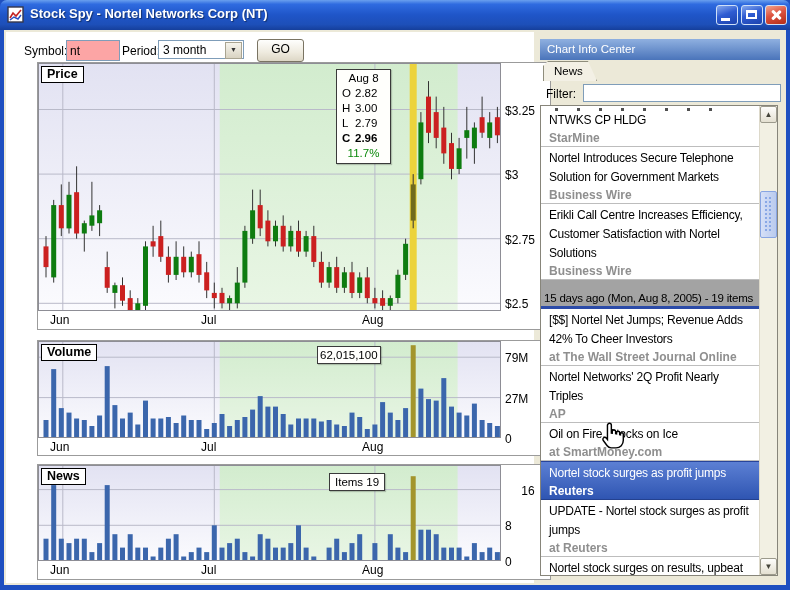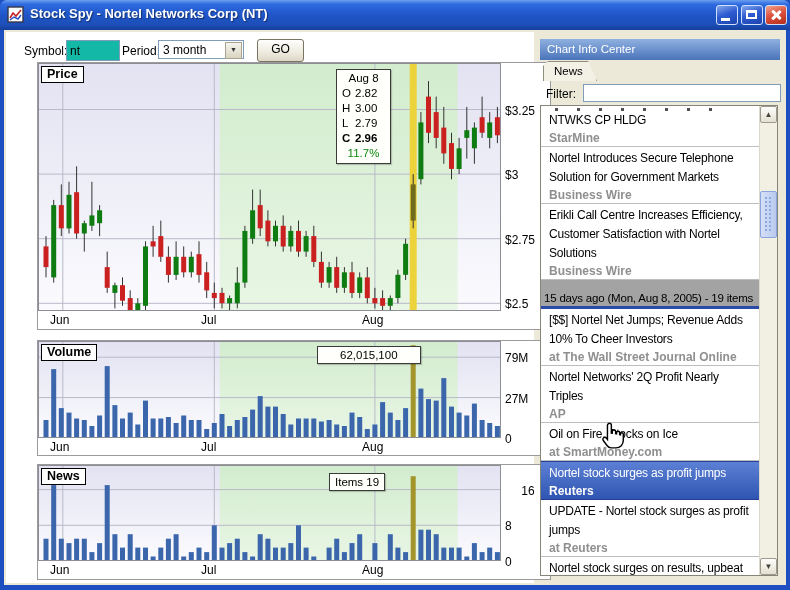--- a/index.html
+++ b/index.html
@@ -22,21 +22,21 @@
   .glyph-max{position:absolute;left:4px;top:4px;width:11px;height:9px;border:2px solid #fff;border-top-width:3px;box-sizing:border-box;}
   .glyph-x{position:absolute;left:50%;top:50%;width:12px;height:12px;transform:translate(-50%,-50%);}
   .glyph-x::before,.glyph-x::after{content:"";position:absolute;left:5px;top:0;width:2.6px;height:12px;background:#fff;border-radius:1px;}
   .glyph-x::before{transform:rotate(45deg);} .glyph-x::after{transform:rotate(-45deg);}
   
   .client{position:absolute;left:4px;right:4px;top:30px;bottom:5px;background:#ece9d8;}
   .left-bg{position:absolute;left:6px;top:32px;width:528px;height:551px;background:#fff;}
   
   .tb-label{position:absolute;font-size:12px;color:#000;}
   .symbol-input{position:absolute;left:66px;top:40px;width:46px;height:17px;border:1px solid #7f9db9;
-    background:#14b8a6;font-size:12px;padding:1px 3px;box-sizing:content-box;font-family:inherit;}
+    background:#fca5a5;font-size:12px;padding:1px 3px;box-sizing:content-box;font-family:inherit;}
   .combo{position:absolute;left:158px;top:40px;width:86px;height:19px;border:1px solid #7f9db9;background:#fff;box-sizing:border-box;}
   .combo-text{position:absolute;left:4px;top:2px;font-size:12px;}
   .combo-btn{position:absolute;right:1px;top:1px;width:15px;height:15px;text-align:center;
     background:linear-gradient(#f6f4ec,#d9d3c2);border:1px solid #a9a491;font-size:7px;line-height:14px;color:#333;}
   .go-btn{position:absolute;left:257px;top:39px;width:45px;height:21px;border:1px solid #7a7463;border-radius:3px;
     background:linear-gradient(#fefefd,#eeeade 60%,#ddd7c6);font-size:12px;text-align:center;line-height:19px;}
   
   .panel{position:absolute;background:#fff;border:1px solid #9b9b9b;margin-left:24px;}
   #panel-price{left:13px;top:62px;width:512px;height:266px;}
   #panel-vol{left:13px;top:340px;width:512px;height:114px;}
@@ -46,21 +46,21 @@
     padding:0 5px;font-weight:bold;font-size:12.5px;line-height:15px;}
   .ylab{position:absolute;left:467px;width:46px;font-size:12px;white-space:nowrap;}
   .xlab{position:absolute;font-size:12px;}
   .tip{position:absolute;background:#fffffc;border:1px solid #3a3a3a;box-shadow:1px 1px 1px rgba(0,0,0,.2);
     font-size:11.5px;z-index:20;}
   #price-tip{left:336px;top:69px;width:53px;padding:1px 0 2px 0;}
   .tip-date{text-align:center;line-height:15px;}
   .tip-row{display:flex;padding:0 5px;line-height:15px;}
   .tip-row .tip-k{width:13px;} .tip-row.bold{font-weight:bold;}
   .tip-pct{text-align:center;color:#0c8a0c;line-height:15px;}
-  #vol-tip{left:317px;top:346px;padding:1px 22px;line-height:14px;}
+  #vol-tip{left:317px;top:346px;padding:1px 2px;line-height:14px;}
   #news-tip{left:329px;top:473px;padding:1px 5px;line-height:14px;}
   
   .cic-header{position:absolute;left:540px;top:39px;width:240px;height:21px;box-sizing:border-box;
     background:linear-gradient(180deg,#8fb0e0,#5d85c8 55%,#44author 0);  
     background:linear-gradient(180deg,#8fb0e0,#4a74ba);color:#fff;font-size:11.5px;padding:4px 0 0 7px;}
   .tab{position:absolute;left:543px;top:61px;width:54px;height:20px;box-sizing:border-box;
     background:#f3f0e5;border:1px solid #8f8d7c;border-bottom:none;
     clip-path:polygon(0 100%,0 5px,5px 0,calc(100% - 9px) 0,100% 100%);
     font-size:11.5px;padding:3px 6px 0 10px;}
   .filter-label{position:absolute;left:546px;top:87px;font-size:12px;}
@@ -505,21 +505,21 @@
       <div class="news-item">
         <div class="headline">Nortel Introduces Secure Telephone Solution for Government Markets</div>
         <div class="source">Business Wire</div>
       </div>
       <div class="news-item">
         <div class="headline">Erikli Call Centre Increases Efficiency, Customer Satisfaction with Nortel Solutions</div>
         <div class="source">Business Wire</div>
       </div>
       <div class="sep-item">15 days ago (Mon, Aug 8, 2005) - 19 items</div>
       <div class="news-item">
-        <div class="headline">[$$] Nortel Net Jumps; Revenue Adds 10% To Cheer Investors</div>
+        <div class="headline">[$$] Nortel Net Jumps; Revenue Adds 42% To Cheer Investors</div>
         <div class="source">at The Wall Street Journal Online</div>
       </div>
       <div class="news-item">
         <div class="headline">Nortel Networks' 2Q Profit Nearly Triples</div>
         <div class="source">AP</div>
       </div>
       <div class="news-item">
         <div class="headline">Oil on Fire, Stocks on Ice</div>
         <div class="source">at SmartMoney.com</div>
       </div>

